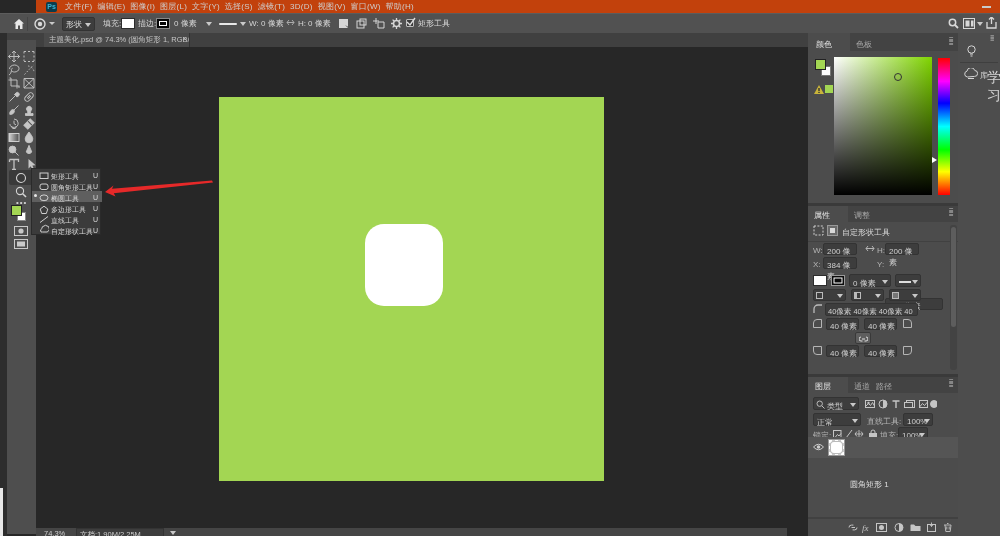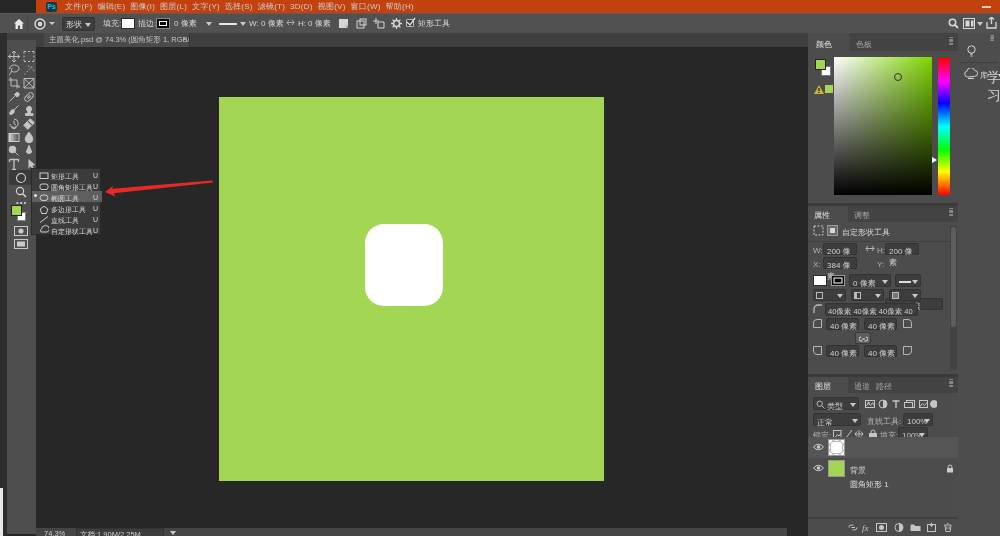--- a/index.html
+++ b/index.html
@@ -406,32 +406,20 @@
 
   <div class="abs" style="left:0;top:63px;width:150px;height:21px;background:#555555;"></div>
   <svg class="abs" style="left:5px;top:69px;" width="11" height="8" viewBox="0 0 11 8">
           <path d="M0.5 4 Q5.5 -1.5 10.5 4 Q5.5 9.5 0.5 4 Z" fill="none" stroke="#ccc"></path>
           <circle cx="5.5" cy="4" r="1.7" fill="#ccc"></circle>
         </svg>
   <div class="abs" style="left:20px;top:65px;width:17px;height:17px;background:#fff;border:1px solid #999;
     background-image:linear-gradient(45deg,#ccc 25%,transparent 25%,transparent 75%,#ccc 75%),linear-gradient(45deg,#ccc 25%,transparent 25%,transparent 75%,#ccc 75%);background-size:6px 6px;background-position:0 0,3px 3px;"></div>
   <div class="abs" style="left:23px;top:68px;width:11px;height:11px;background:#fff;border-radius:3px;box-shadow:0 0 0 1px #bbb;"></div>
   <div class="abs" style="left:42px;top:70px;color:#ddd;margin-top:35px;">圆角矩形 1</div>
-  <div class="abs" style="left:0;top:84px;width:150px;height:21px;">
-    <svg style="position:absolute;left:5px;top:6px;" width="11" height="8" viewBox="0 0 11 8">
-            <path d="M0.5 4 Q5.5 -1.5 10.5 4 Q5.5 9.5 0.5 4 Z" fill="none" stroke="#ccc"></path>
-            <circle cx="5.5" cy="4" r="1.7" fill="#ccc"></circle>
-          </svg>
-    <div style="position:absolute;left:20px;top:2px;width:17px;height:17px;background:#a3d653;border:1px solid #999;"></div>
-    <div style="position:absolute;left:42px;top:7px;color:#ddd;">背景</div>
-    <svg style="position:absolute;left:138px;top:6px;" width="8" height="9" viewBox="0 0 8 9">
-            <rect x="1" y="4" width="6" height="4.5" fill="#ccc"></rect>
-            <path d="M2.2 4 V2.8 a1.8 1.8 0 0 1 3.6 0 V4" fill="none" stroke="#ccc"></path>
-          </svg>
-  </div>
 
   <div class="abs" style="left:0;top:143px;width:150px;height:2px;background:#414141;"></div>
   <svg class="abs" style="left:40px;top:148px;" width="110" height="11" viewBox="0 0 110 11" fill="none" stroke="#c5c5c5">
     <path d="M1 5.5 a2.4 2.4 0 0 1 2.4 -2.4 h2 M9 5.5 a2.4 2.4 0 0 1 -2.4 2.4 h-2 M3.5 5.5 h3.5"></path>
     <text x="14" y="9" font-size="9" font-style="italic" fill="#c5c5c5" stroke="none" font-family="Liberation Serif">fx</text>
     <rect x="28.5" y="1.5" width="10" height="8"></rect>
           <circle cx="33.5" cy="5.5" r="2.5" fill="#c5c5c5" stroke="none"></circle>
     <circle cx="51" cy="5.5" r="4"></circle>
           <path d="M51 1.5 a4 4 0 0 1 0 8 z" fill="#c5c5c5" stroke="none"></path>
     <path d="M62.5 3 v6 h10 v-5 h-5 l-1.5 -1.5 h-3 z" fill="#c5c5c5" stroke="none"></path>

